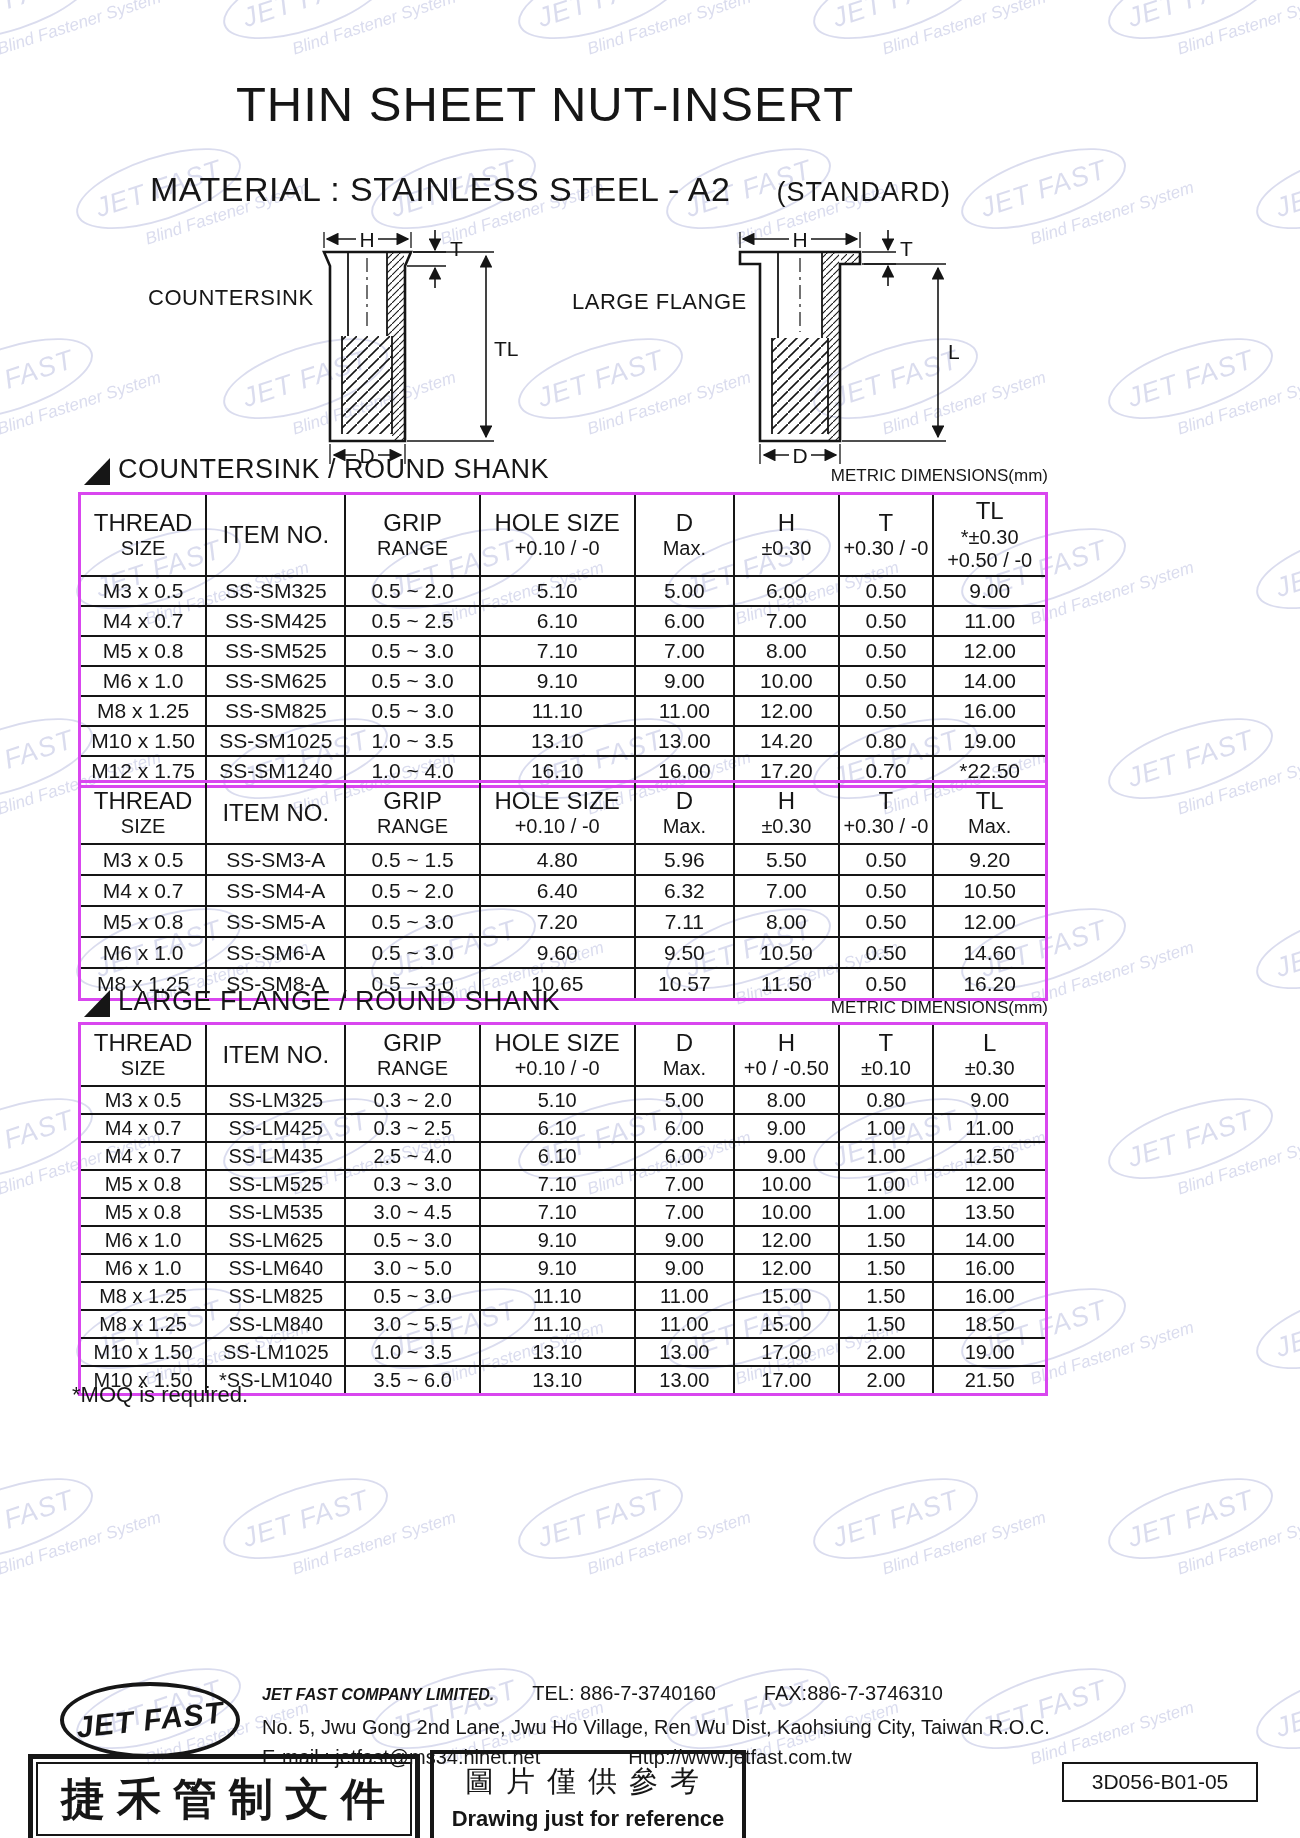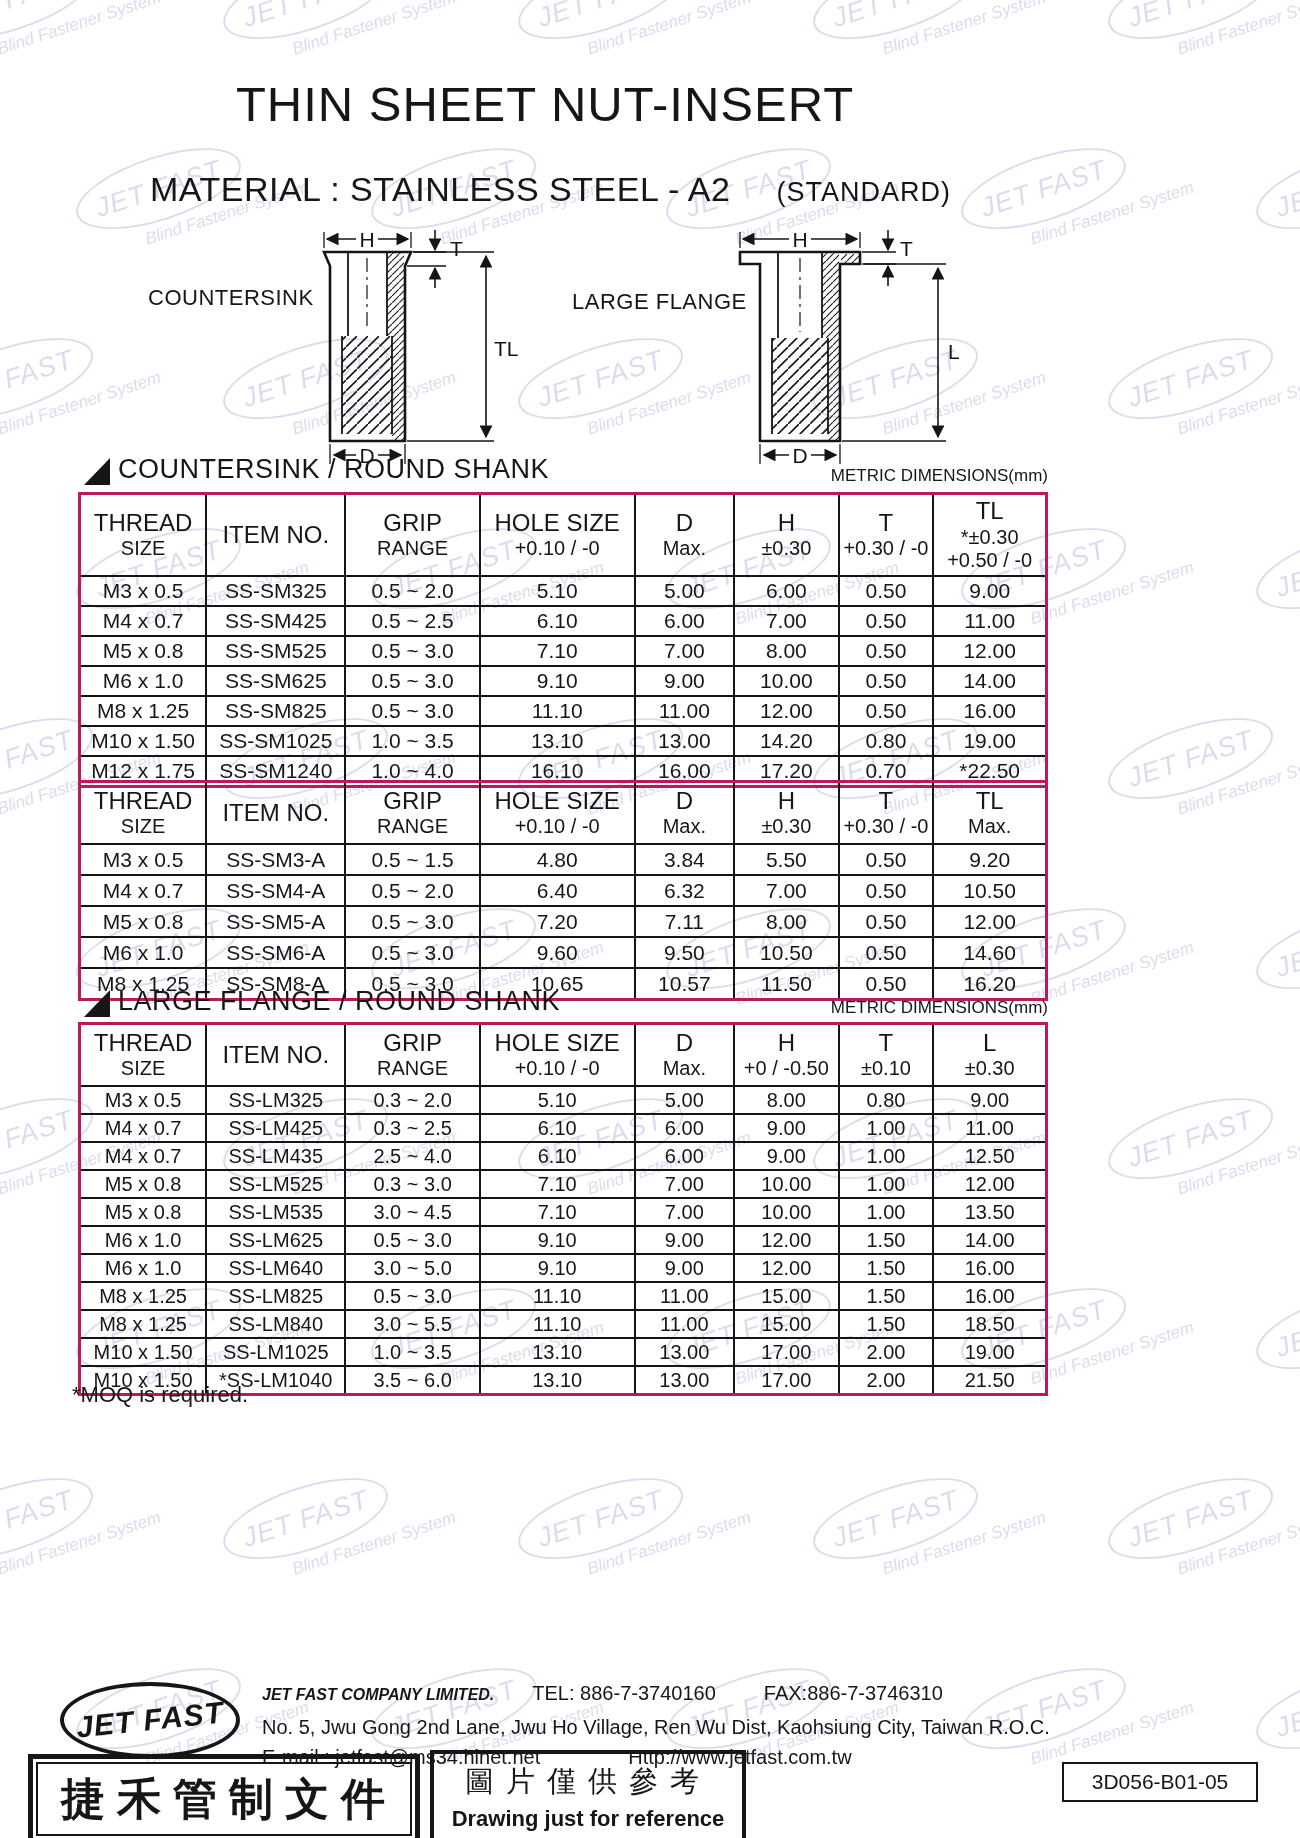--- a/index.html
+++ b/index.html
@@ -42,21 +42,21 @@
   .tri { width:26px; height:27px; background:#161616; clip-path:polygon(100% 0, 100% 100%, 0 100%); }
   .sect-title { font-size:27px; letter-spacing:.5px; white-space:nowrap; }
   .units { font-size:17px; text-align:right; }
 
   
   table.data-table { border-collapse:collapse; table-layout:fixed; background:transparent; }
   table.data-table th, table.data-table td {
     border:2px solid #151515; text-align:center; vertical-align:middle; padding:0 2px;
     background:transparent; font-weight:400;
   }
-  table.data-table { border:3px solid #be185d; }
+  table.data-table { border:3px solid #d946ef; }
   table.data-table td { font-size:21px; }
   table.data-table th div { line-height:1.18; font-size:20px; }
   table.data-table th div:first-child { font-size:24px; }
   #t1 th { height:80px; } #t1 td { height:28px; }
   #t2 th { height:60px; } #t2 td { height:29px; }
   #t3 th { height:60px; } #t3 td { height:26px; font-size:20px; }
 
   .moq { font-size:22px; }
 
   
@@ -671,21 +671,21 @@
               <div>Max.</div>
             </th>
           </tr>
         </thead>
         <tbody>
           <tr>
             <td>M3 x 0.5</td>
             <td>SS-SM3-A</td>
             <td>0.5 ~ 1.5</td>
             <td>4.80</td>
-            <td>3.84</td>
+            <td>5.96</td>
             <td>5.50</td>
             <td>0.50</td>
             <td>9.20</td>
           </tr>
           <tr>
             <td>M4 x 0.7</td>
             <td>SS-SM4-A</td>
             <td>0.5 ~ 2.0</td>
             <td>6.40</td>
             <td>6.32</td>

